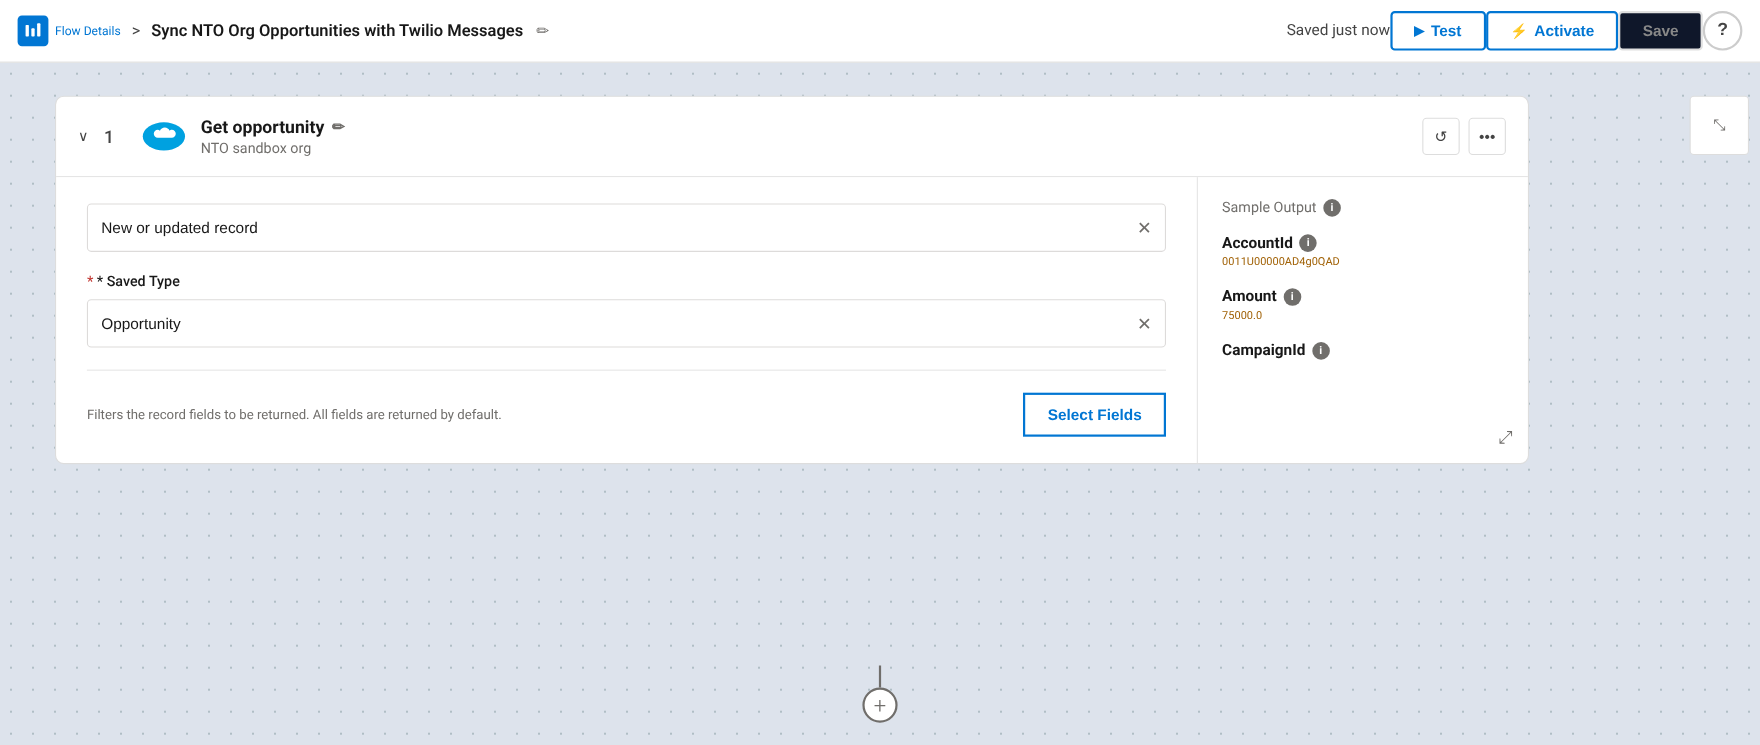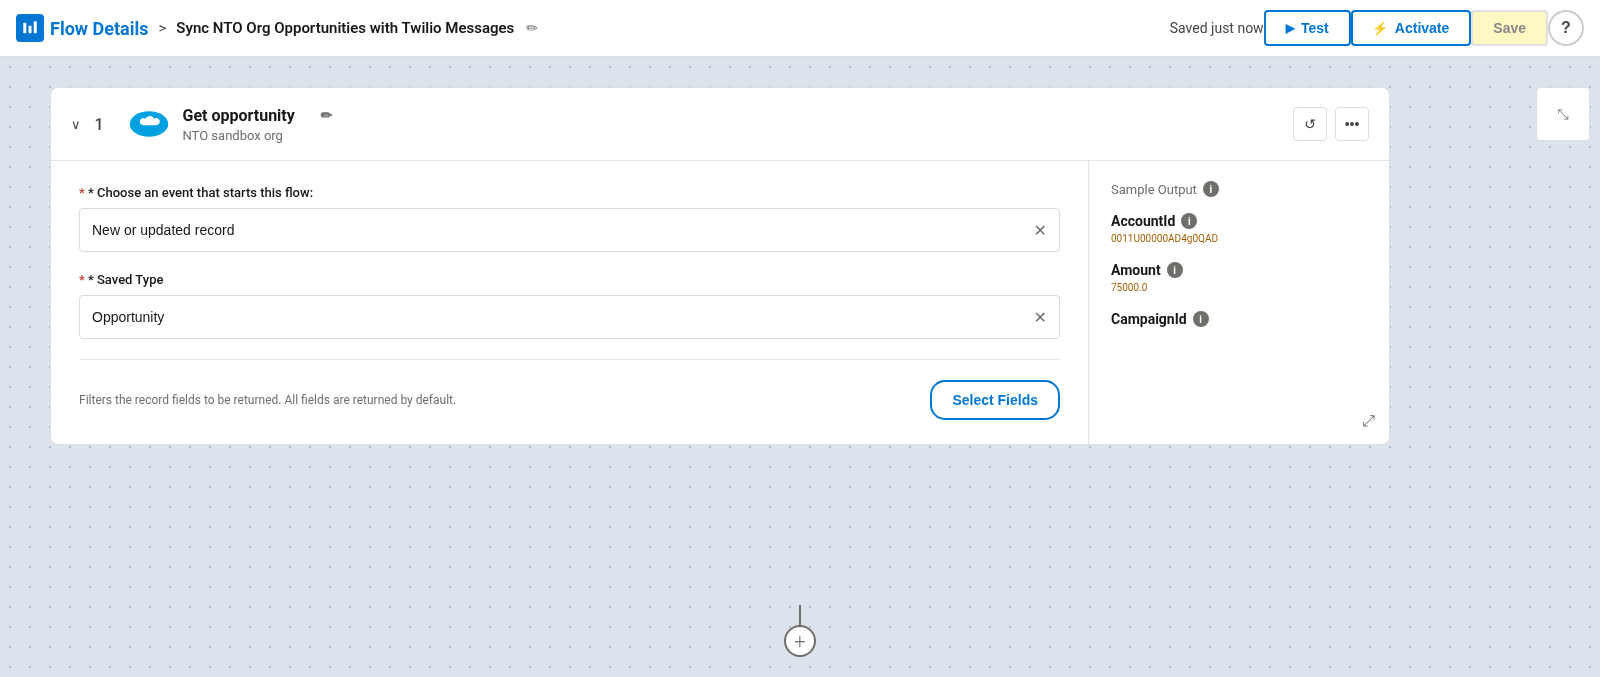--- a/index.html
+++ b/index.html
@@ -35,22 +35,22 @@
       height: 28px;
       background: #0176d3;
       border-radius: 4px;
       display: flex;
       align-items: center;
       justify-content: center;
     }
     .app-icon svg { width: 18px; height: 18px; }
     .flow-details-link {
       color: #0176d3;
-      font-size: 18px;
-      font-weight: 700;
+      font-size: 11px;
+      font-weight: 400;
       cursor: pointer;
       text-decoration: none;
     }
     .breadcrumb-separator {
       color: #444;
       font-size: 15px;
       margin: 0 4px;
     }
     .flow-title {
       color: #181818;
@@ -81,21 +81,21 @@
       font-size: 14px;
       font-weight: 600;
       cursor: pointer;
       border: 2px solid #0176d3;
       background: #fff;
       color: #0176d3;
     }
     .btn-test { }
     .btn-activate { }
     .btn-save {
-      background: #fef9c3;
+      background: #0f172a;
       border-color: #e0e0e0;
       color: #888;
       cursor: not-allowed;
     }
     .btn-help {
       width: 36px;
       height: 36px;
       border-radius: 50%;
       border: 2px solid #ccc;
       background: #fff;
@@ -158,21 +158,21 @@
       width: 40px;
       height: 40px;
     }
     .card-title-group { flex: 1; }
     .card-title {
       font-size: 16px;
       font-weight: 700;
       color: #181818;
       display: flex;
       align-items: center;
-      gap: 20px;
+      gap: 1px;
     }
     .card-subtitle {
       font-size: 13px;
       color: #706e6b;
       margin-top: 3px;
     }
     .card-actions {
       display: flex;
       align-items: center;
       gap: 8px;
@@ -252,21 +252,21 @@
       margin-bottom: 4px;
     }
     .result-fields-desc {
       font-size: 12px;
       color: #706e6b;
     }
     .select-fields-btn {
       padding: 0 20px;
       height: 40px;
       border: 2px solid #0176d3;
-      border-radius: 15px;
+      border-radius: 0;
       background: #fff;
       color: #0176d3;
       font-size: 14px;
       font-weight: 600;
       cursor: pointer;
       white-space: nowrap;
     }
 
     
     .right-panel {
@@ -438,24 +438,20 @@
         </button>
         <button class="icon-btn">
           <span>•••</span>
         </button>
       </div>
     </div>
 
     <div class="card-body">
 
       <div class="left-panel">
-        <div class="field-label">
-          <span style="color:#c23934;">*</span>
-          <span>* Choose an event that starts this flow:</span>
-        </div>
         <div class="input-row">
           <input type="text" value="New or updated record" readonly="" style="">
           <span class="clear-icon">✕</span>
         </div>
 
         <div class="field-label">
           <span style="color:#c23934;">*</span>
           <span>* Saved Type</span>
         </div>
         <div class="input-row">

